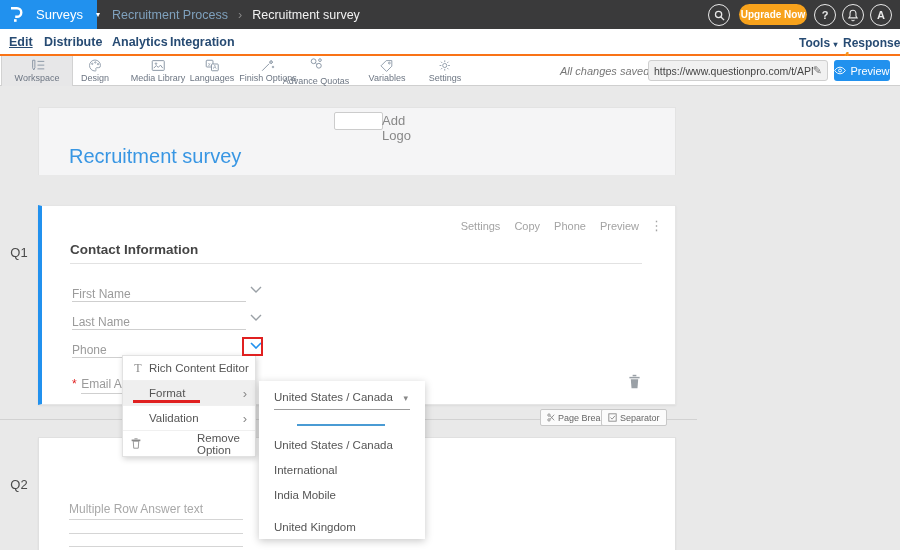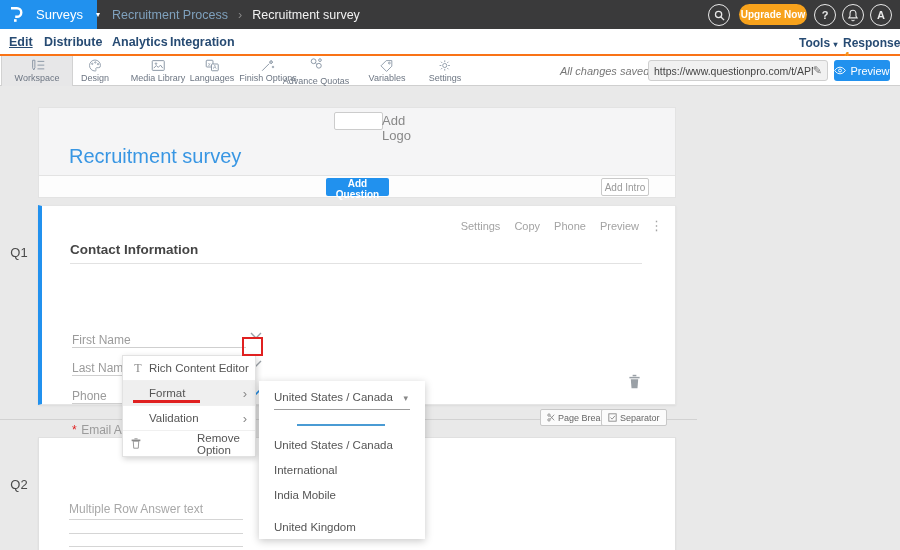--- a/index.html
+++ b/index.html
@@ -60,21 +60,21 @@
   
   .q-label { color:#4a4a4a; font-size:13px; }
   .q1-card { left:38px; top:205px; width:638px; height:200px; background:#fff; border:1px solid #e5e5e5;
              border-left:4px solid #2191ee; box-shadow:0 1px 2px rgba(0,0,0,0.06); }
   .q-actions { position:absolute; top:14px; right:36px; display:flex; gap:14px; font-size:11px; color:#a3a3a3; }
   .q-actions span { cursor:pointer; }
   .q-dots { position:absolute; top:12px; right:12px; font-size:13px; color:#a3a3a3; cursor:pointer; }
   .q-title { position:absolute; left:28px; top:36px; font-size:13.5px; font-weight:bold; color:#454545; }
   .q-title-rule { position:absolute; left:28px; top:57px; width:572px; height:1px; background:#e2e2e2; }
 
-  .field-row { position:absolute; left:30px; width:212px;margin-top:46px; }
+  .field-row { position:absolute; left:30px; width:212px; }
   .field-row .flabel { font-size:12px; color:#9b9b9b; }
   .field-row .fline { position:absolute; left:0; top:17px; width:174px; height:1px; background:#cfcfcf; }
   .field-chev { position:absolute; left:178px; top:2px; cursor:pointer; }
   .req { color:#e02020; font-size:12px; }
   .trash-btn { position:absolute; right:34px; top:168px; cursor:pointer; }
 
   
   .page-divider { left:0; top:419px; width:697px; height:1px; background:#d2d2d2; }
   .mini-btn { position:absolute; top:409px; height:17px; background:#fbfbfb; border:1px solid #c8c8c8; border-radius:2px;
               display:flex; align-items:center; gap:3px; padding:0 6px; font-size:9px; color:#666; cursor:pointer; }
@@ -238,24 +238,20 @@
           <circle cx="9" cy="6" r="2.2"></circle>
         </svg>
       <span>Preview</span>
     </button>
   </div>
 
   <div class="abs survey-head">
     <button class="add-logo">Add Logo</button>
     <div class="survey-title">Recruitment survey</div>
   </div>
-  <div class="abs addq-strip">
-    <button class="add-question">Add Question</button>
-    <button class="add-intro">Add Intro</button>
-  </div>
 
   <div class="abs q-label" style="left:0; top:245px; width:38px; text-align:center;">Q1</div>
   <div class="abs q1-card">
     <div class="q-actions">
       <span>Settings</span>
       <span>Copy</span>
       <span>Phone</span>
       <span>Preview</span>
     </div>
     <span class="q-dots">⋮</span>

